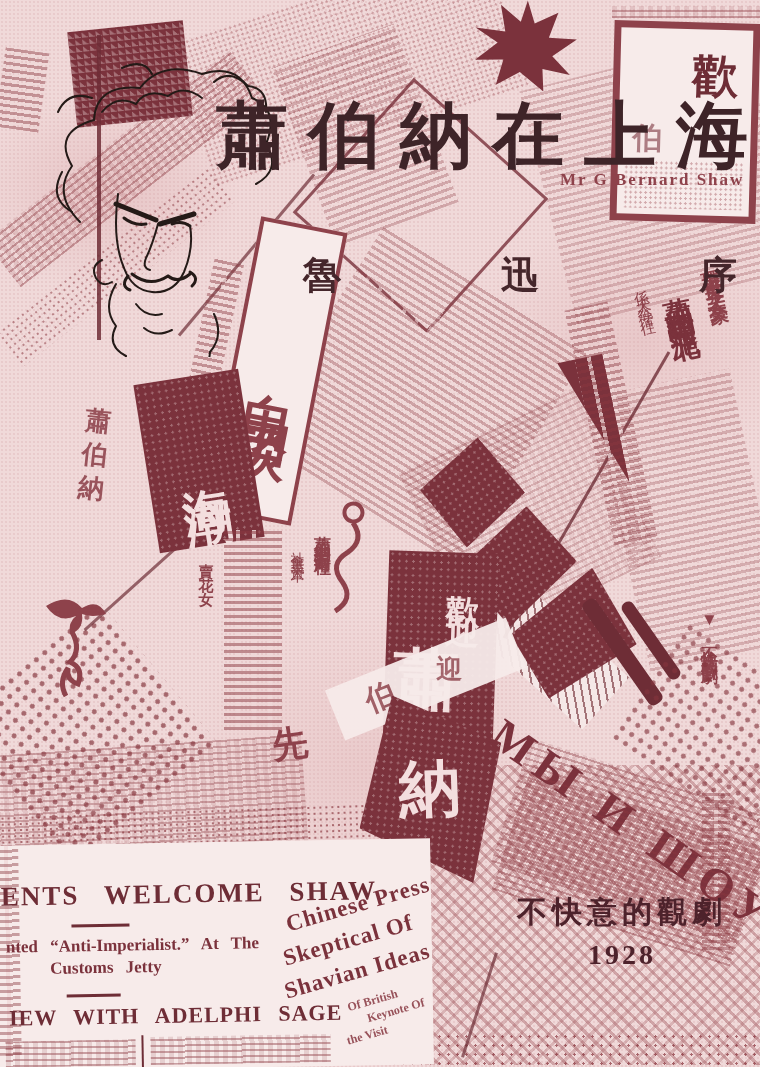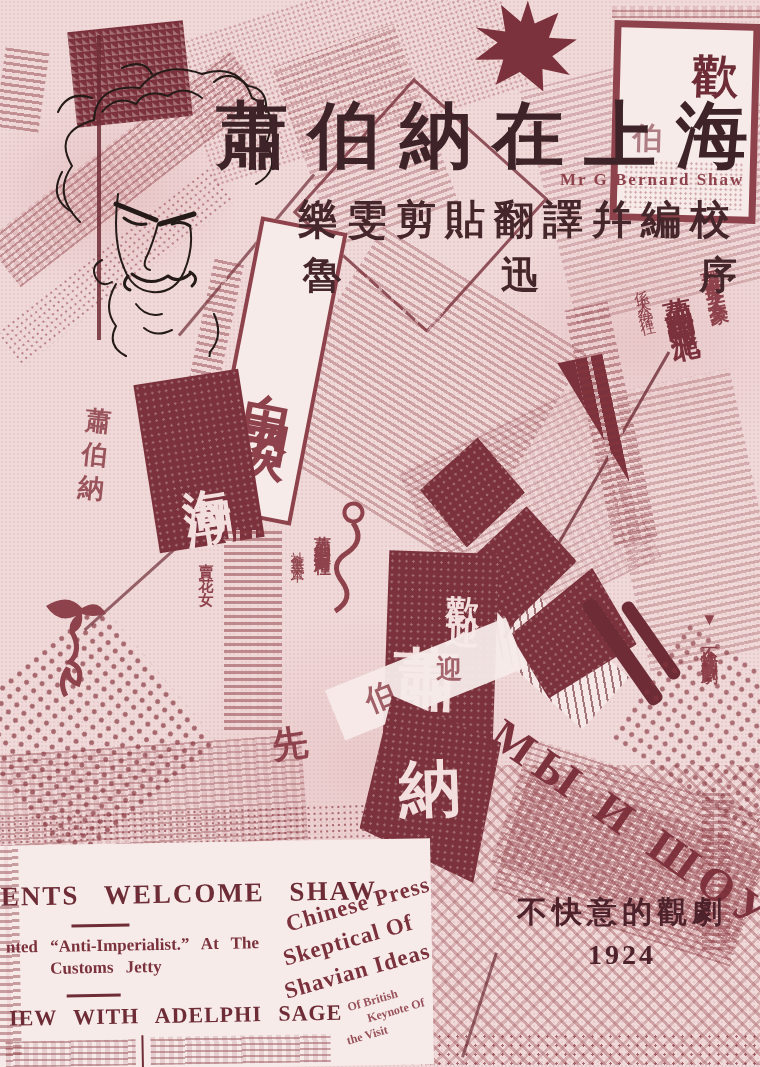--- a/index.html
+++ b/index.html
@@ -182,43 +182,40 @@
     <span class="abs serifbold" style="left:22px;top:10px;font-size:23px;color:#7b323c;letter-spacing:1px;white-space:nowrap;">Chinese Press</span>
     <span class="abs serifbold" style="left:10px;top:42px;font-size:23px;color:#7b323c;letter-spacing:1px;white-space:nowrap;">Skeptical Of</span>
     <span class="abs serifbold" style="left:2px;top:74px;font-size:23px;color:#7b323c;letter-spacing:1px;white-space:nowrap;">Shavian Ideas</span>
     <span class="abs serifbold ink" style="left:58px;top:112px;font-size:12px;opacity:.9;white-space:nowrap;">Of British</span>
     <span class="abs serifbold ink" style="left:74px;top:128px;font-size:12px;opacity:.9;white-space:nowrap;">Keynote Of</span>
     <span class="abs serifbold ink" style="left:48px;top:144px;font-size:12px;opacity:.9;white-space:nowrap;">the Visit</span>
   </div>
 
   <div class="abs" style="left:492px;top:892px;width:260px;text-align:center;">
     <div class="serifbold" style="font-size:30px;letter-spacing:5px;color:#4d222b;white-space:nowrap;">不快意的觀劇</div>
-    <div class="serifbold" style="font-size:28px;letter-spacing:3px;color:#4d222b;margin-top:6px;">1924</div>
+    <div class="serifbold" style="font-size:28px;letter-spacing:3px;color:#4d222b;margin-top:6px;">1928</div>
   </div>
 
   <svg class="abs" style="left:32px;top:52px;" width="240" height="305" viewBox="0 0 240 305" fill="none" stroke="#241a17" stroke-width="2" stroke-linecap="round">
     <path d="M48,170 q-28,-28 -8,-56 q-20,-34 22,-46 q2,-36 46,-32 q22,-28 62,-14 q38,-12 50,24 q28,12 14,46 q16,26 -10,40"></path>
     <path d="M30,120 q-14,26 10,40 M60,46 q-24,-8 -34,14 M120,22 q-8,-16 -30,-6 M182,30 q16,-14 34,4 q20,2 18,26"></path>
     <path d="M70,60 q14,-18 34,-8 q10,-16 32,-8 q16,-12 34,2"></path>
     <path d="M86,142 q-6,46 6,74 q8,22 28,24 q22,2 32,-20 q10,-24 6,-46"></path>
     <path d="M84,152 L124,168 M162,162 L128,172" stroke-width="5"></path>
     <path d="M92,166 q10,8 22,6 M140,172 q10,-4 18,2" stroke-width="3"></path>
     <path d="M126,172 q-6,22 -12,34 q-4,10 4,12"></path>
     <path d="M100,222 q18,14 36,2 q10,8 22,-2 M96,224 q-8,10 2,14 M158,220 q10,6 2,14" stroke-width="3"></path>
     <path d="M84,232 q-14,24 0,42 q-10,20 10,30 q-2,22 24,22 q18,14 38,-4 q20,4 22,-22 q14,-16 4,-38"></path>
     <path d="M104,252 q10,14 26,10 M112,276 q12,10 28,2" stroke-width="2"></path>
     <path d="M70,208 q-12,6 -6,18 q6,10 16,4"></path>
   </svg>
 
   <div class="abs" style="left:216px;top:88px;width:540px;">
     <span class="serifbold" style="font-size:72px;letter-spacing:20px;color:#3e2428;white-space:nowrap;">蕭伯納在上海</span>
   </div>
   <span class="abs serifbold" style="left:560px;top:170px;font-size:17px;color:#8e424b;letter-spacing:2px;white-space:nowrap;">Mr G Bernard Shaw</span>
-  <div class="abs" style="left:298px;top:192px;width:450px;">
-    <span class="serifbold" style="font-size:40px;letter-spacing:9px;color:#45262b;white-space:nowrap;">樂雯剪貼翻譯幷編校</span>
-  </div>
   <div class="abs" style="left:303px;top:250px;width:434px;display:flex;justify-content:space-between;">
     <span class="serifbold" style="font-size:38px;color:#45262b;">魯</span>
     <span class="serifbold" style="font-size:38px;color:#45262b;">迅</span>
     <span class="serifbold" style="font-size:38px;color:#45262b;">序</span>
   </div>
 
 </div>
 
 </body></html>

